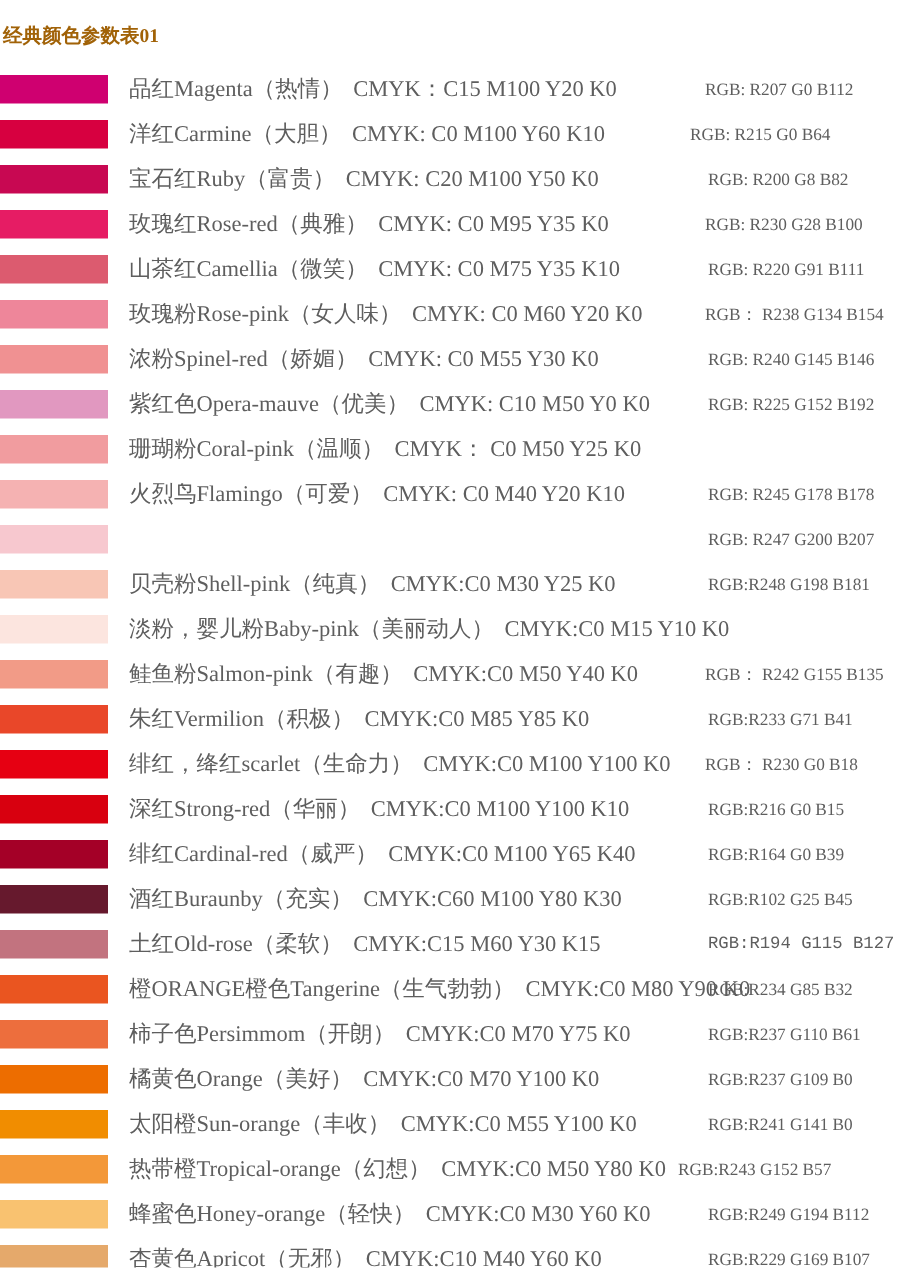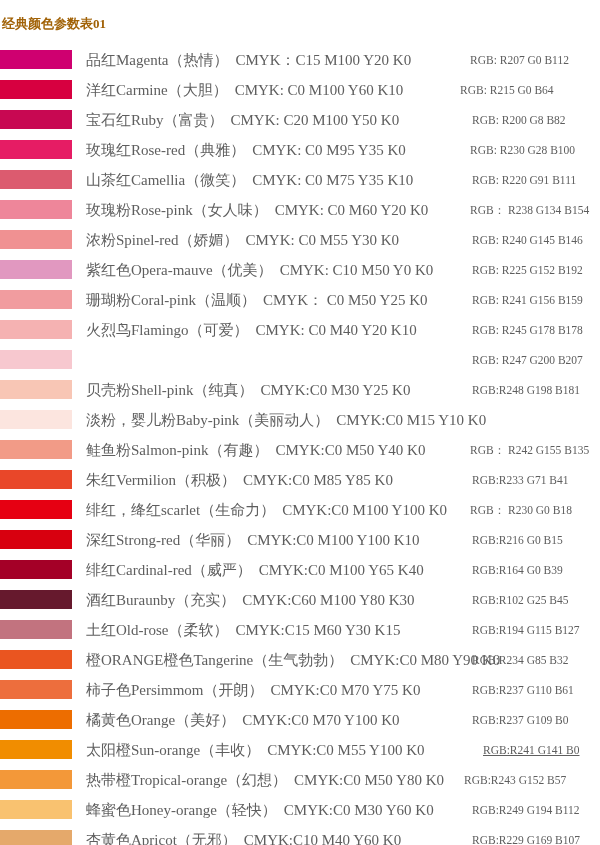--- a/index.html
+++ b/index.html
@@ -111,21 +111,20 @@
       <div class="rgb-cell" style="left: 472px; text-align: right;">RGB: R240 G145 B146</div>
     </div>
     <div class="color-row">
       <div class="swatch" style="background: rgb(225, 152, 192);"></div>
       <div class="row-text"><span class="name-cell">紫红色Opera-mauve（优美）</span><span class="cmyk-cell">CMYK: C10 M50 Y0 K0</span></div>
       <div class="rgb-cell" style="left: 472px;">RGB: R225 G152 B192</div>
     </div>
     <div class="color-row">
       <div class="swatch" style="background: rgb(241, 156, 159);"></div>
       <div class="row-text"><span class="name-cell">珊瑚粉Coral-pink（温顺）</span><span class="cmyk-cell">CMYK： C0 M50 Y25 K0</span></div>
-      <div class="rgb-cell" style="left: 472px;">RGB: R241 G156 B159</div>
     </div>
     <div class="color-row">
       <div class="swatch" style="background: rgb(245, 178, 178);"></div>
       <div class="row-text"><span class="name-cell">火烈鸟Flamingo（可爱）</span><span class="cmyk-cell">CMYK: C0 M40 Y20 K10</span></div>
       <div class="rgb-cell" style="left: 472px;">RGB: R245 G178 B178</div>
     </div>
     <div class="color-row">
       <div class="swatch" style="background: rgb(247, 200, 207);"></div>
       <div class="rgb-cell" style="left: 472px;">RGB: R247 G200 B207</div>
     </div>
@@ -164,46 +163,46 @@
       <div class="rgb-cell" style="left: 472px;">RGB:R164 G0 B39</div>
     </div>
     <div class="color-row">
       <div class="swatch" style="background: rgb(102, 25, 45);"></div>
       <div class="row-text"><span class="name-cell">酒红Buraunby（充实）</span><span class="cmyk-cell">CMYK:C60 M100 Y80 K30</span></div>
       <div class="rgb-cell" style="left: 472px;">RGB:R102 G25 B45</div>
     </div>
     <div class="color-row">
       <div class="swatch" style="background: rgb(194, 115, 127);"></div>
       <div class="row-text"><span class="name-cell">土红Old-rose（柔软）</span><span class="cmyk-cell">CMYK:C15 M60 Y30 K15</span></div>
-      <div class="rgb-cell" style="left: 472px;">RGB:R194 G115 B127</div>
+      <div class="rgb-cell" style="left: 472px; font-family: Liberation Mono, monospace;">RGB:R194 G115 B127</div>
     </div>
     <div class="color-row">
       <div class="swatch" style="background: rgb(234, 85, 32);"></div>
       <div class="row-text"><span class="name-cell">橙ORANGE橙色Tangerine（生气勃勃）</span><span class="cmyk-cell">CMYK:C0 M80 Y90 K0</span></div>
       <div class="rgb-cell" style="left: 472px;">RGB:R234 G85 B32</div>
     </div>
     <div class="color-row">
       <div class="swatch" style="background: rgb(237, 110, 61);"></div>
       <div class="row-text"><span class="name-cell">柿子色Persimmom（开朗）</span><span class="cmyk-cell">CMYK:C0 M70 Y75 K0</span></div>
       <div class="rgb-cell" style="left: 472px;">RGB:R237 G110 B61</div>
     </div>
     <div class="color-row">
       <div class="swatch" style="background: rgb(237, 109, 0);"></div>
       <div class="row-text"><span class="name-cell">橘黄色Orange（美好）</span><span class="cmyk-cell">CMYK:C0 M70 Y100 K0</span></div>
       <div class="rgb-cell" style="left: 472px;">RGB:R237 G109 B0</div>
     </div>
     <div class="color-row">
       <div class="swatch" style="background: rgb(241, 141, 0);"></div>
       <div class="row-text"><span class="name-cell">太阳橙Sun-orange（丰收）</span><span class="cmyk-cell">CMYK:C0 M55 Y100 K0</span></div>
-      <div class="rgb-cell" style="left: 483px; text-decoration: underline;">RGB:R241 G141 B0</div>
+      <div class="rgb-cell" style="left: 472px;">RGB:R241 G141 B0</div>
     </div>
     <div class="color-row">
       <div class="swatch" style="background: rgb(243, 152, 57);"></div>
       <div class="row-text"><span class="name-cell">热带橙Tropical-orange（幻想）</span><span class="cmyk-cell">CMYK:C0 M50 Y80 K0</span></div>
-      <div class="rgb-cell" style="left: 464px; text-align: center;">RGB:R243 G152 B57</div>
+      <div class="rgb-cell" style="left: 452px; text-align: center;">RGB:R243 G152 B57</div>
     </div>
     <div class="color-row">
       <div class="swatch" style="background: rgb(249, 194, 112);"></div>
       <div class="row-text"><span class="name-cell">蜂蜜色Honey-orange（轻快）</span><span class="cmyk-cell">CMYK:C0 M30 Y60 K0</span></div>
       <div class="rgb-cell" style="left: 472px;">RGB:R249 G194 B112</div>
     </div>
     <div class="color-row">
       <div class="swatch" style="background: rgb(229, 169, 107);"></div>
       <div class="row-text"><span class="name-cell">杏黄色Apricot（无邪）</span><span class="cmyk-cell">CMYK:C10 M40 Y60 K0</span></div>
       <div class="rgb-cell" style="left: 472px;">RGB:R229 G169 B107</div>

